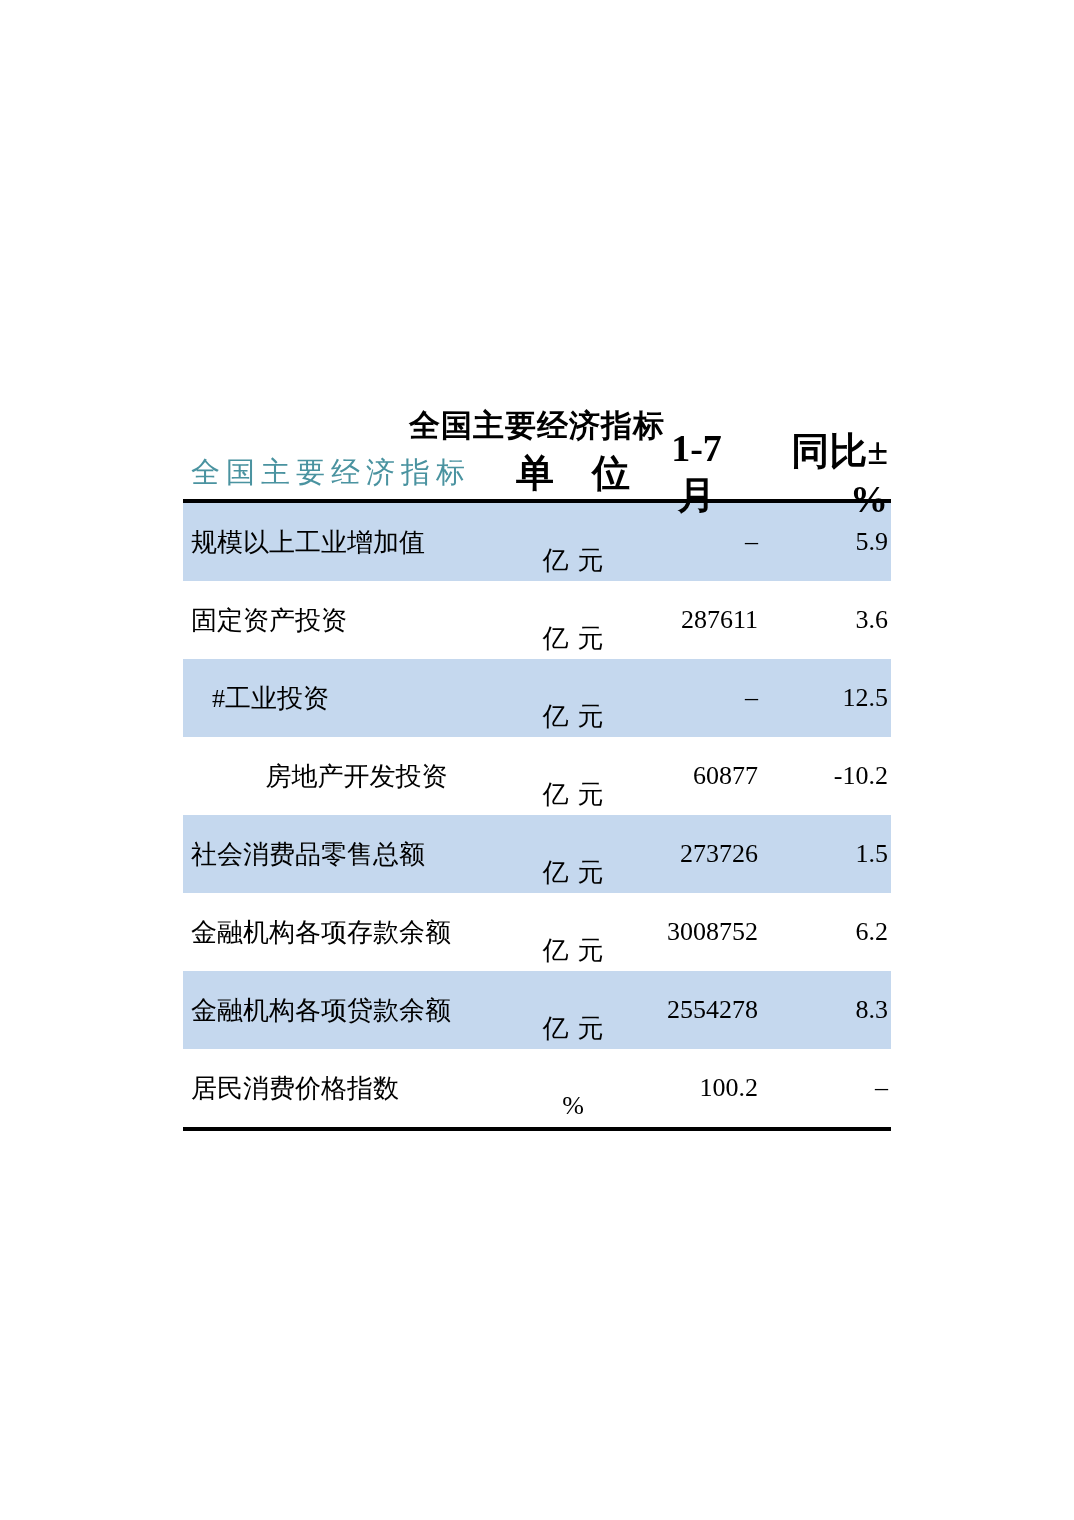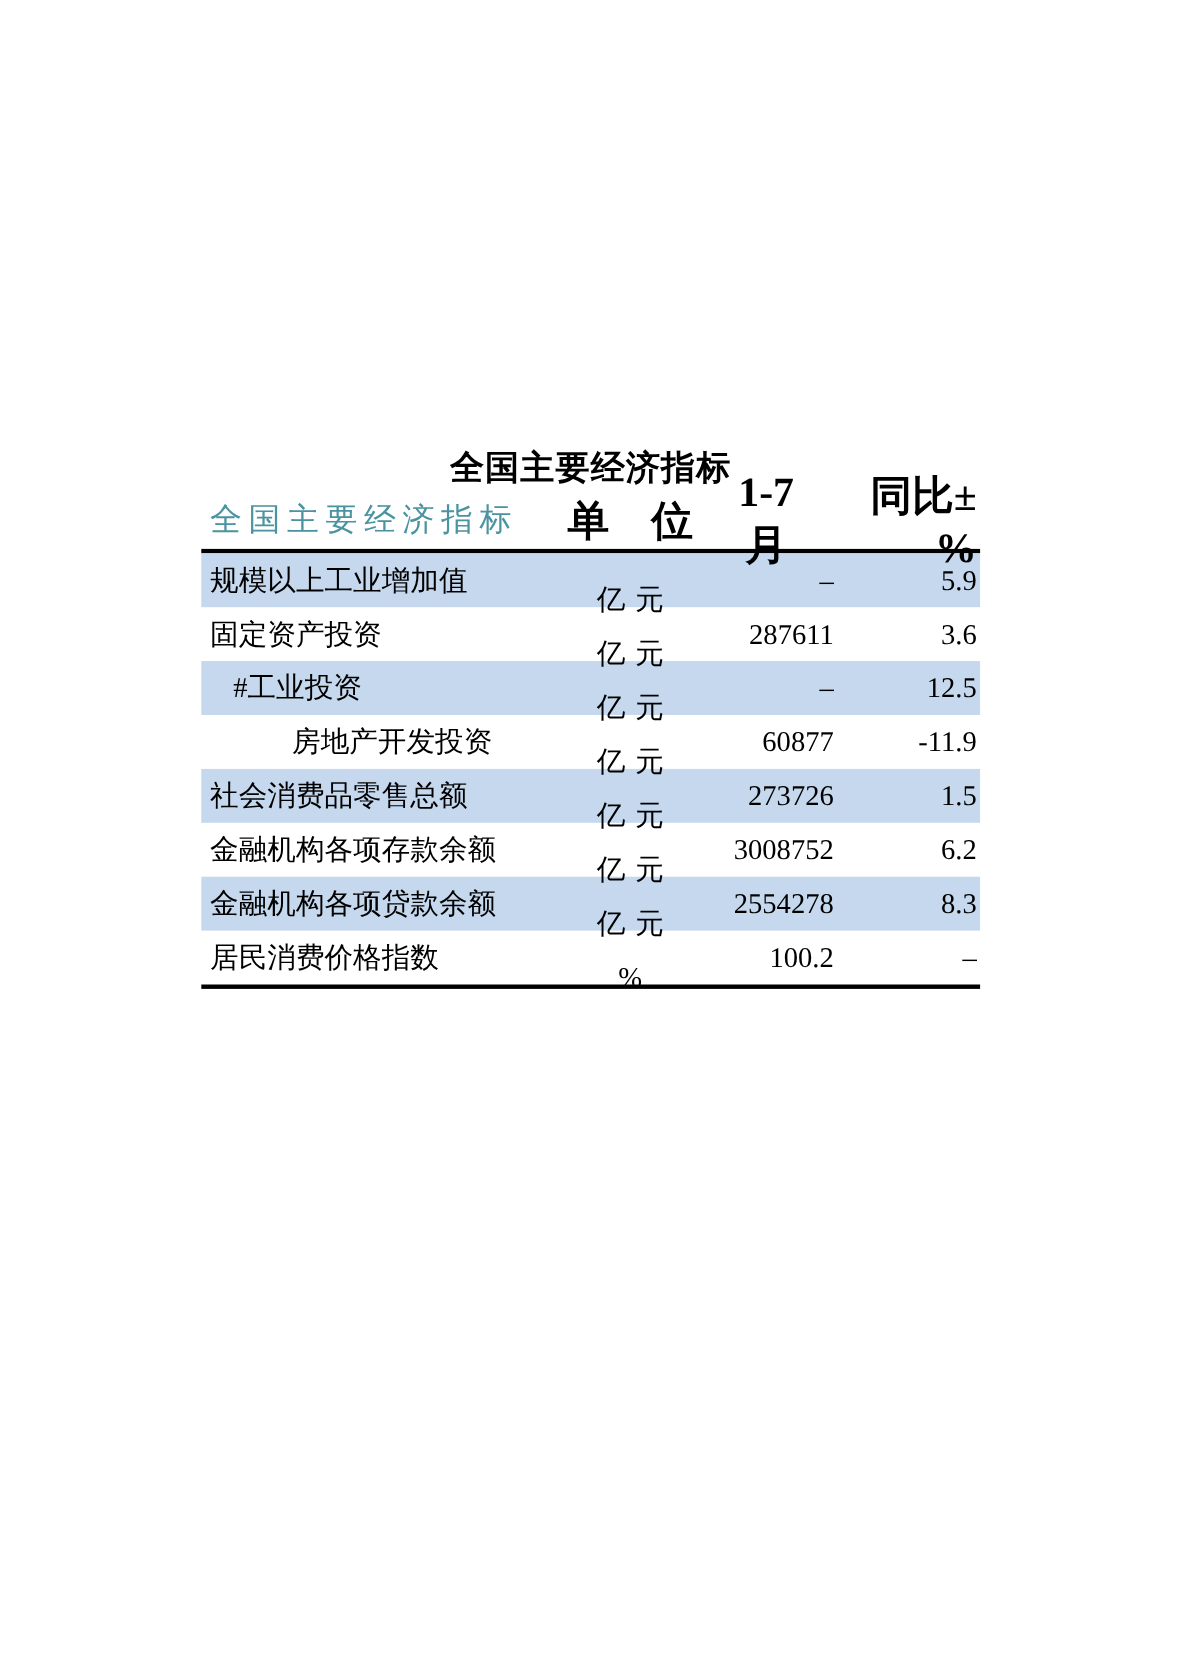--- a/index.html
+++ b/index.html
@@ -54,21 +54,21 @@
   .th-period {
     text-align: center;
     padding-right: 25px;
   }
   .tbody {
     border-bottom: 4px solid var(--rule, #000000);
   }
   .trow {
     display: flex;
     align-items: center;
-    height: 49px;
+    height: 78px;
   }
   .trow:nth-child(odd) {
     background: var(--alt, #c5d8ee);
   }
   .ind  { font-size: 26px; white-space: nowrap; }
   .unit { font-size: 26px; letter-spacing: 9px; text-indent: 9px; white-space: nowrap; margin-top: 36px; }
   .val, .yoy { font-size: 26px; }
   .indent-0 { padding-left: 8px; }
   .indent-1 { padding-left: 29px; }
   .indent-2 { padding-left: 42px; text-align: center; }
@@ -102,21 +102,21 @@
       <div class="trow">
         <div class="c c1 ind indent-1">#工业投资</div>
         <div class="c c2 unit">亿元</div>
         <div class="c c3 val">–</div>
         <div class="c c4 yoy">12.5</div>
       </div>
       <div class="trow">
         <div class="c c1 ind indent-2">房地产开发投资</div>
         <div class="c c2 unit">亿元</div>
         <div class="c c3 val">60877</div>
-        <div class="c c4 yoy">-11.9</div>
+        <div class="c c4 yoy">-10.2</div>
       </div>
       <div class="trow">
         <div class="c c1 ind indent-0">社会消费品零售总额</div>
         <div class="c c2 unit">亿元</div>
         <div class="c c3 val">273726</div>
         <div class="c c4 yoy">1.5</div>
       </div>
       <div class="trow">
         <div class="c c1 ind indent-0">金融机构各项存款余额</div>
         <div class="c c2 unit">亿元</div>

